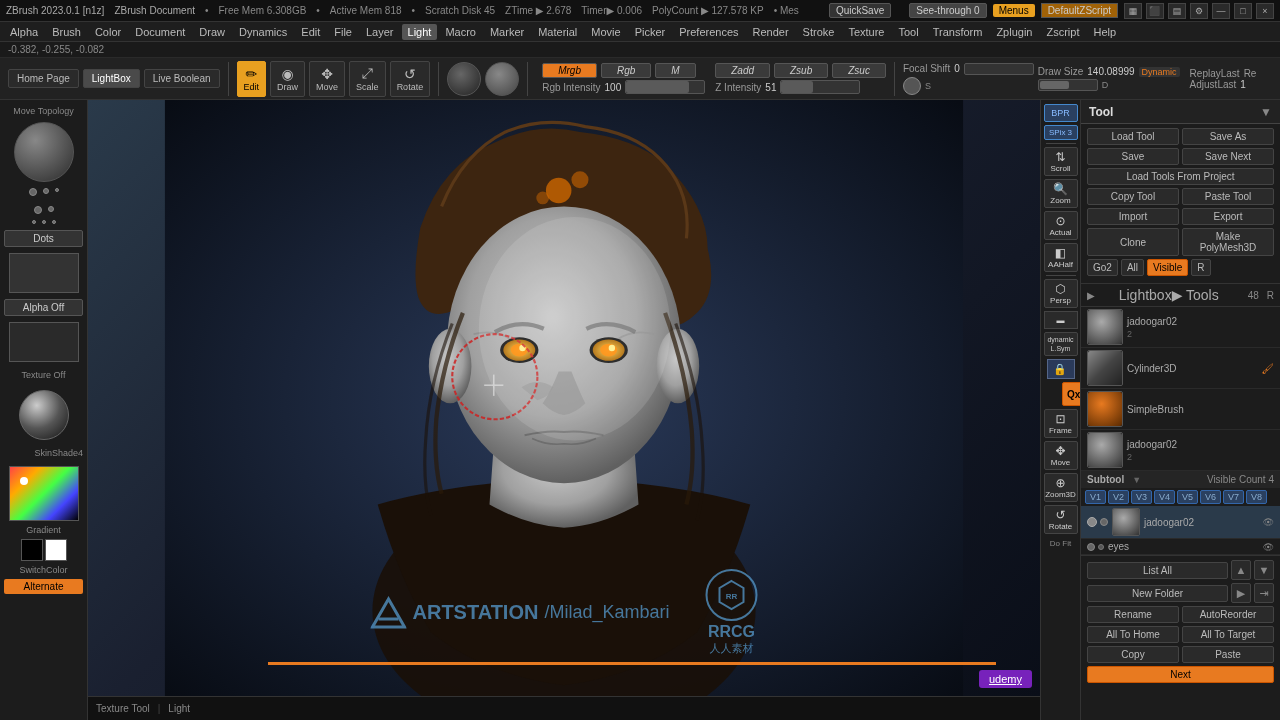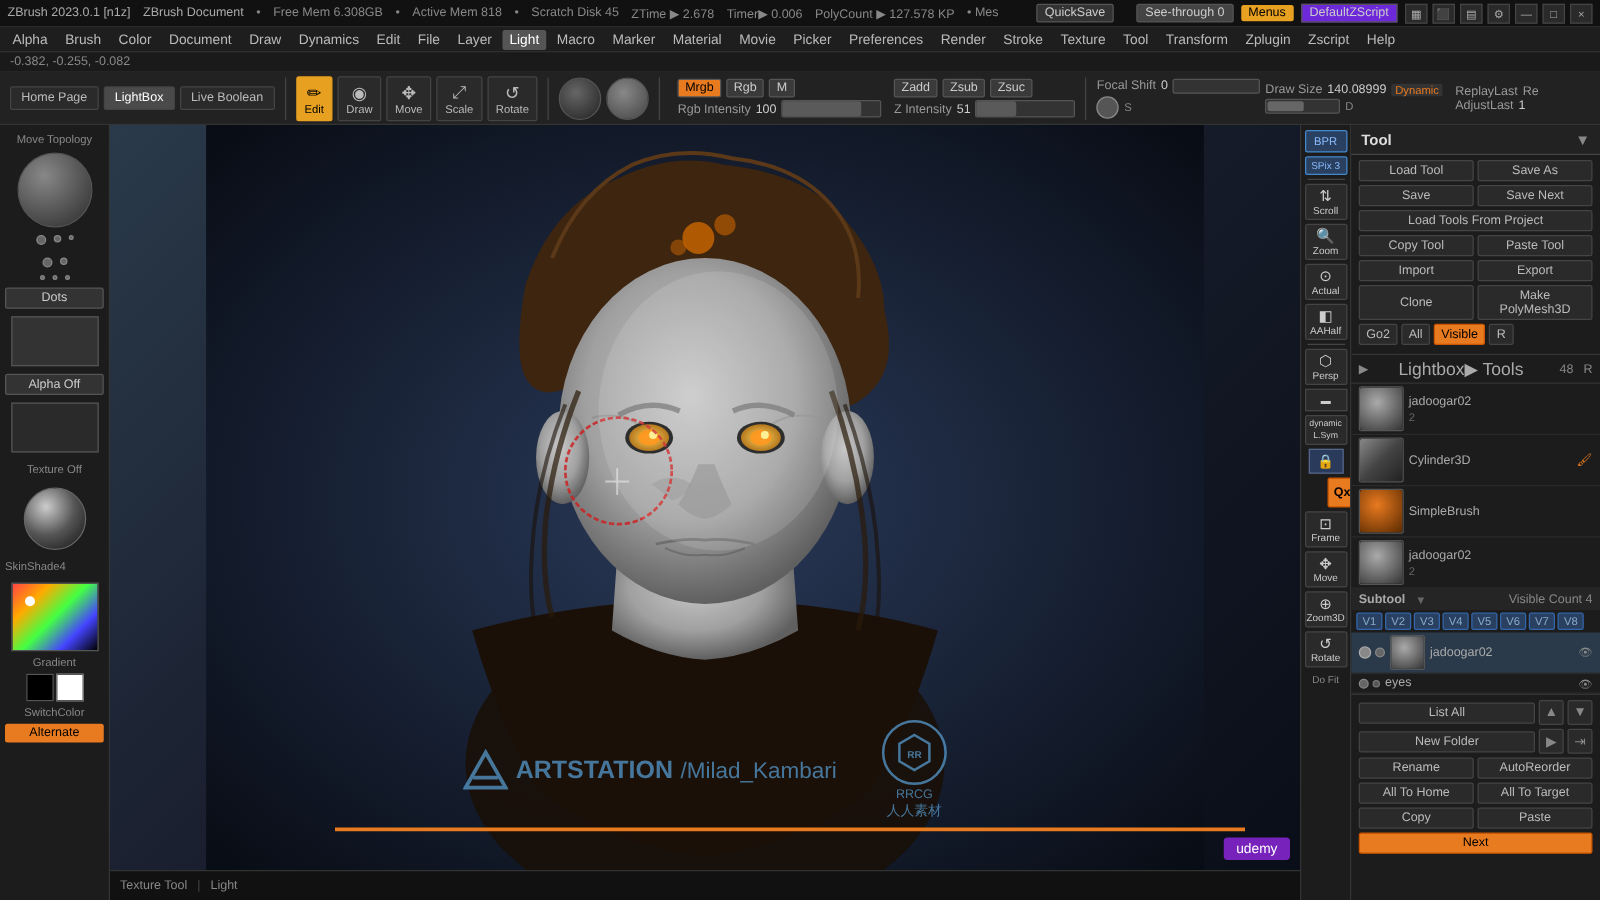--- a/index.html
+++ b/index.html
@@ -57,21 +57,21 @@
     .top-menu-btn {
       background: #e8a020;
       color: #000;
       border: none;
       padding: 1px 6px;
       font-size: 10px;
       cursor: pointer;
       border-radius: 2px;
     }
     .default-script-btn {
-      background: #6d28d9;
+      background: #a16207;
       color: #ccc;
       border: 1px solid #555;
       padding: 1px 6px;
       font-size: 10px;
       cursor: pointer;
     }
     .top-icons {
       display: flex;
       gap: 4px;
       margin-left: auto;
@@ -193,24 +193,25 @@
     }
     .param-row {
       display: flex;
       align-items: center;
       gap: 4px;
     }
     .param-btn {
       background: #3a3a3a;
       color: #ccc;
       border: 1px solid #555;
-      padding: 1px 5px;
-      font-size: 10px;
-      cursor: pointer;
-      border-radius: 2px;
+      padding: 1px 15px;
+      font-size: 10px;
+      cursor: pointer;
+      border-radius: 2px;
+      font-style: italic;
     }
     .param-btn.active { background: #e87a20; color: #000; }
     .param-slider {
       width: 80px;
       height: 14px;
       background: #333;
       border: 1px solid #555;
       border-radius: 2px;
       position: relative;
       cursor: pointer;
@@ -682,21 +683,21 @@
 
     .texture-off-label {
       font-size: 9px;
       color: #888;
       text-align: center;
       padding: 2px 0;
     }
     .skinshade-label {
       font-size: 9px;
       color: #888;
-      text-align: left;
+      text-align: right;
     }
 
     
     .orange-line {
       position: absolute;
       bottom: 55px;
       left: 180px;
       right: 44px;
       height: 3px;
       background: #e87a20;
@@ -1037,27 +1038,27 @@
           </div>
 
           <div style="display:flex;flex-direction:column;align-items:center;margin-left:20px;">
             <div style="width:52px;height:52px;border:2.5px solid #5599cc;border-radius:50%;display:flex;align-items:center;justify-content:center;">
 
               <svg width="32" height="32" viewBox="0 0 32 32">
                 <polygon points="16,2 28,9 28,23 16,30 4,23 4,9" fill="none" stroke="#5599cc" stroke-width="2"></polygon>
                 <text x="16" y="20" text-anchor="middle" fill="#5599cc" font-size="8" font-weight="bold">RR</text>
               </svg>
             </div>
-            <span style="font-size:10px;color:#5599cc;font-weight:normal;margin-top:2px;">RRCG</span>
+            <span style="font-size:16px;color:#5599cc;font-weight:bold;margin-top:2px;">RRCG</span>
             <span style="font-size:11px;color:#5599cc;">人人素材</span>
           </div>
         </div>
 
         
-        <div style="position:absolute;bottom:8px;right:8px;background:#7722bb;color:#fff;font-size:11px;padding:3px 10px;border-radius:3px;">udemy</div>
+        <div style="position:absolute;bottom:8px;right:8px;background:#7722bb;color:#fff;font-size:11px;padding:3px 10px;border-radius:3px;text-decoration:underline;">udemy</div>
       </div>
     </div>
 
     <div class="orange-line"></div>
 
     <div id="bottom-bar">
       <span class="bottom-bar-item">Texture Tool</span>
       <span style="color:#444;">|</span>
       <span class="bottom-bar-item">Light</span>
     </div>

